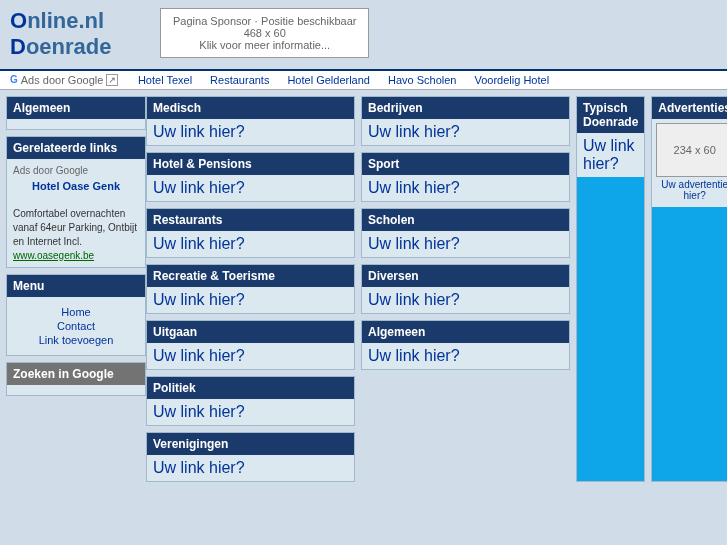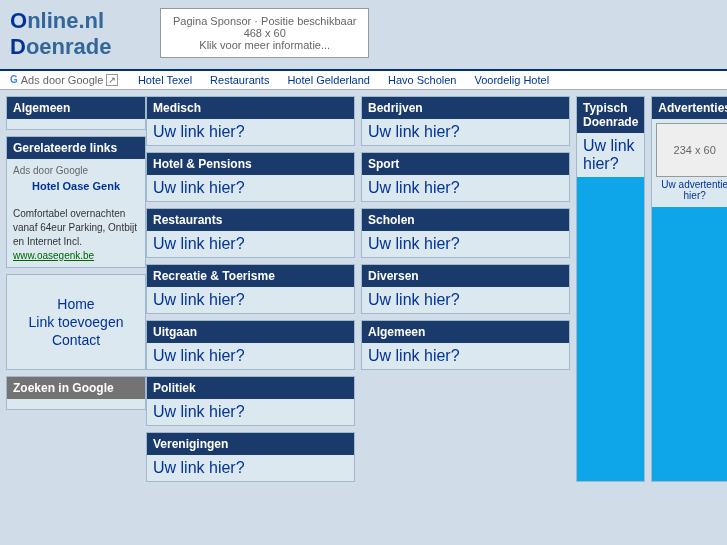--- a/index.html
+++ b/index.html
@@ -110,23 +110,23 @@
     .sidebar-url {
       color: #006600;
       font-size: 10px;
       text-decoration: underline;
     }
     .sidebar-menu-box {
       background: #c8d8e8;
       border: 1px solid #a0b8cc;
     }
     .sidebar-menu-inner {
-      padding: 20px 6px;
+      padding: 8px 6px;
       background: #dce8f0;
-      font-size: 14px;
+      font-size: 11px;
     }
     .sidebar-menu-inner a {
       display: block;
       padding: 1px 0;
       color: #003399;
     }
     .sidebar-search-title {
       background: #737373;
       color: #fff;
       padding: 4px 6px;
@@ -235,24 +235,25 @@
       <div class="sidebar-section-title">Gerelateerde links</div>
       <div class="sidebar-box-inner">
         <div class="sidebar-ads-label">Ads door Google</div>
         <a class="sidebar-hotel-link" href="#">Hotel Oase Genk</a>
         <div class="sidebar-text">Comfortabel overnachten vanaf 64eur Parking, Ontbijt en Internet Incl.</div>
         <a class="sidebar-url" href="#">www.oasegenk.be</a>
       </div>
     </div>
 
     <div class="sidebar-menu-box">
+      <div class="sidebar-section-title">Menu</div>
       <div class="sidebar-menu-inner">
         <a href="#">Home</a>
+        <a href="#">Contact</a>
         <a href="#">Link toevoegen</a>
-        <a href="#">Contact</a>
       </div>
     </div>
 
     <div class="sidebar-box">
       <div class="sidebar-search-title">Zoeken in Google</div>
       <div style="height:10px;background:#dce8f0;"></div>
     </div>
 
   </div>
 

